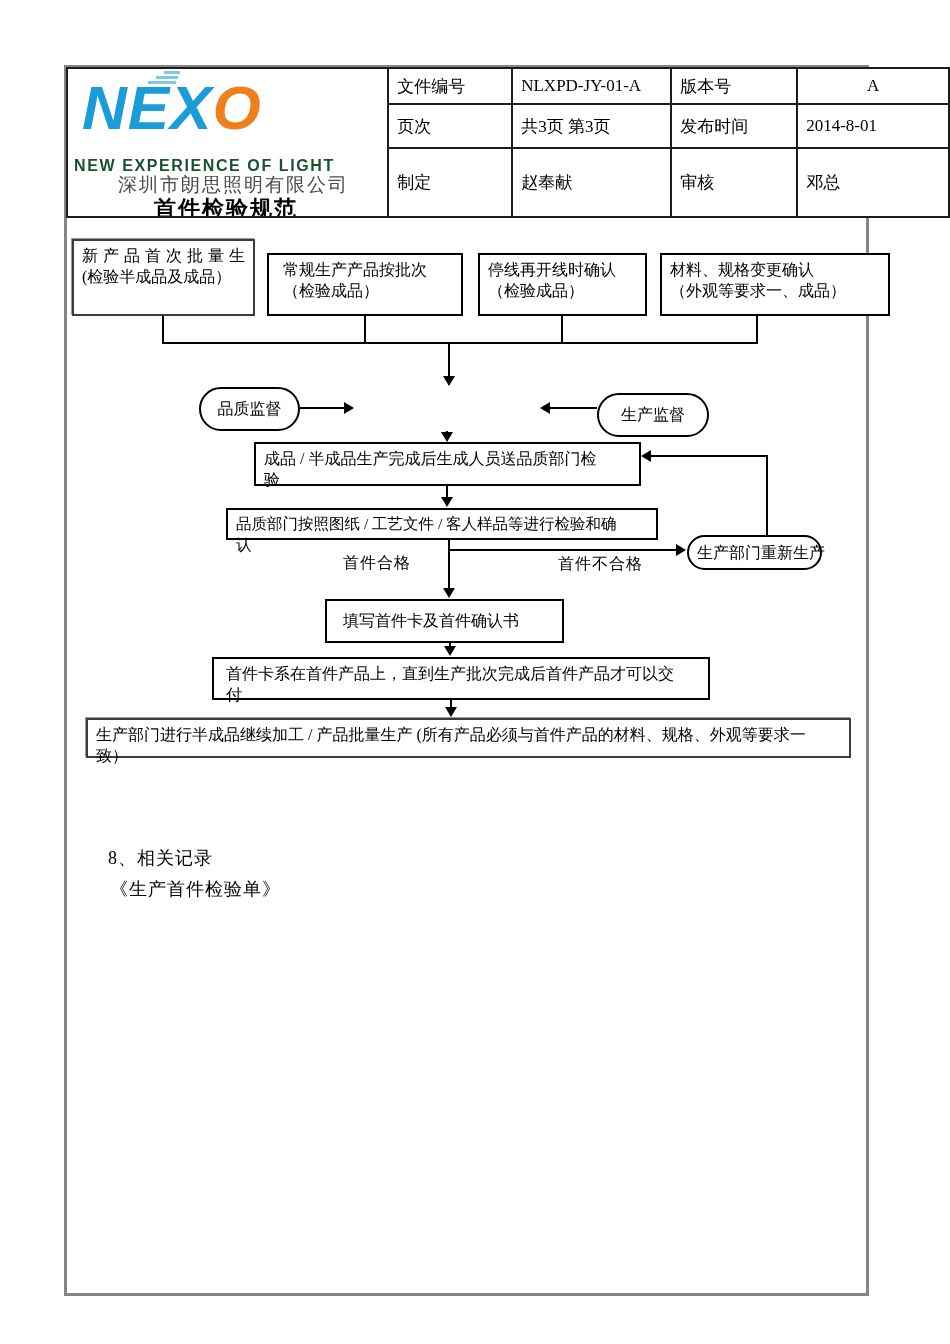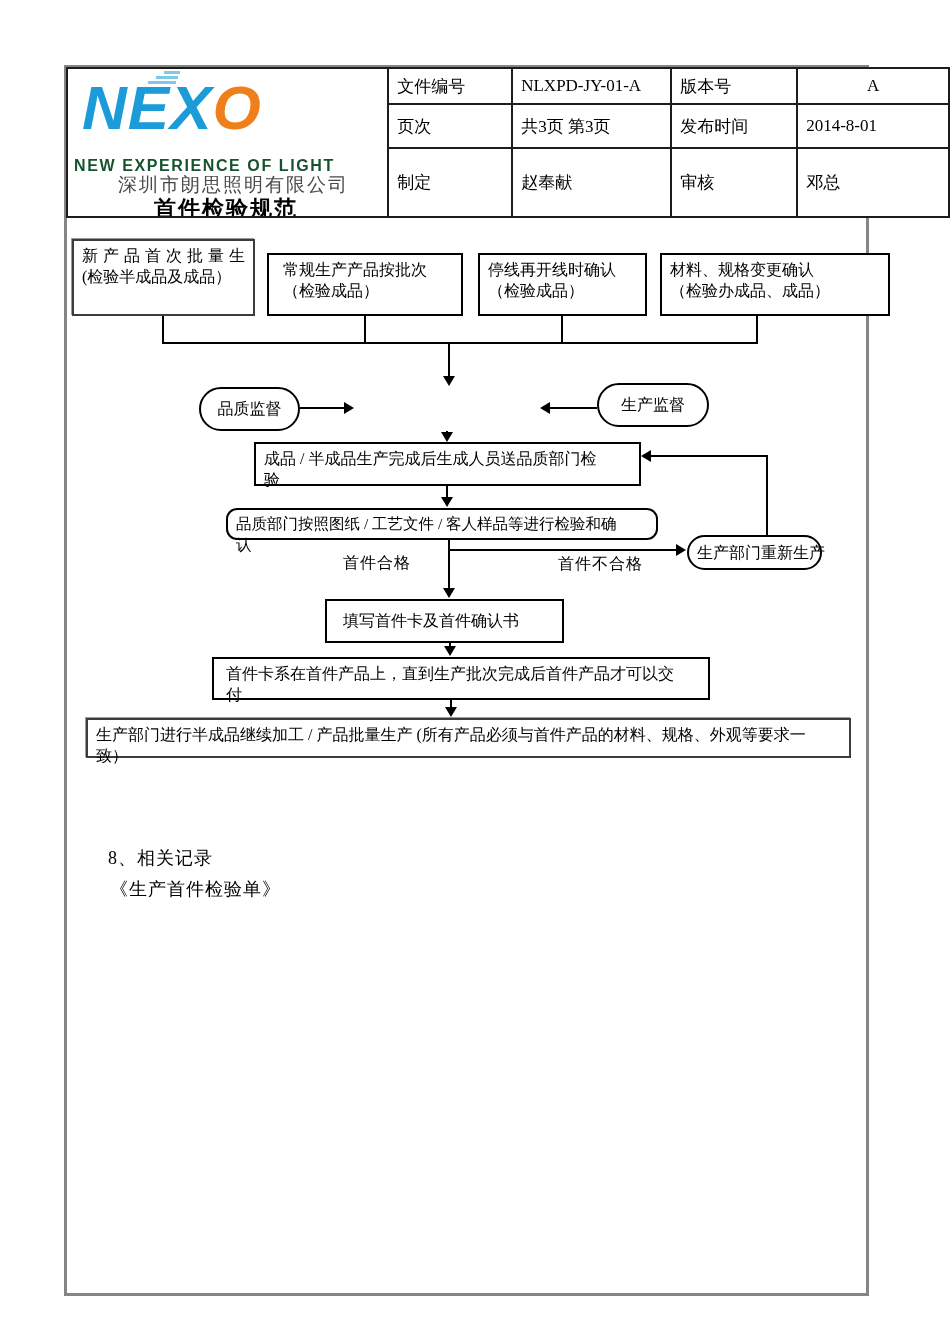--- a/index.html
+++ b/index.html
@@ -124,36 +124,36 @@
   <div class="node" style="left:267px;top:253px;width:196px;height:63px;padding-left:14px;">
     <span class="l1">常规生产产品按批次</span>
     <span class="l2">（检验成品）</span>
   </div>
   <div class="node" style="left:478px;top:253px;width:169px;height:63px;">
     <span class="l1">停线再开线时确认</span>
     <span class="l2">（检验成品）</span>
   </div>
   <div class="node" style="left:660px;top:253px;width:230px;height:63px;">
     <span class="l1">材料、规格变更确认</span>
-    <span class="l2">（检验办成品、成品）</span>
+    <span class="l2">（外观等要求一、成品）</span>
   </div>
 
   <div class="node ctr" style="left:199px;top:387px;width:101px;height:44px;padding-top:9px;">
     <span class="l1">品质监督</span>
   </div>
-  <div class="node ctr" style="left:597px;top:383px;width:112px;height:44px;padding-top:9px;">
+  <div class="node ctr" style="left:597px;top:393px;width:112px;height:44px;padding-top:9px;">
     <span class="l1">生产监督</span>
   </div>
 
   <div class="node" style="left:254px;top:442px;width:387px;height:44px;">
     <span class="l1">成品 / 半成品生产完成后生成人员送品质部门检</span>
     <span class="l2">验</span>
   </div>
 
-  <div class="node" style="left:226px;top:508px;width:432px;height:32px;padding-top:3px;font-size:15.5px;border-radius:11px;">
+  <div class="node" style="left:226px;top:508px;width:432px;height:32px;padding-top:3px;font-size:15.5px;">
     <span class="l1">品质部门按照图纸 / 工艺文件 / 客人样品等进行检验和确</span>
     <span class="l2">认</span>
   </div>
 
   <div class="node ctr" style="left:687px;top:535px;width:135px;height:35px;padding-top:5px;">
     <span class="l1">生产部门重新生产</span>
   </div>
 
   <div class="blabel" style="left:343px;top:553px;">首件合格</div>
   <div class="blabel" style="left:558px;top:554px;">首件不合格</div>

